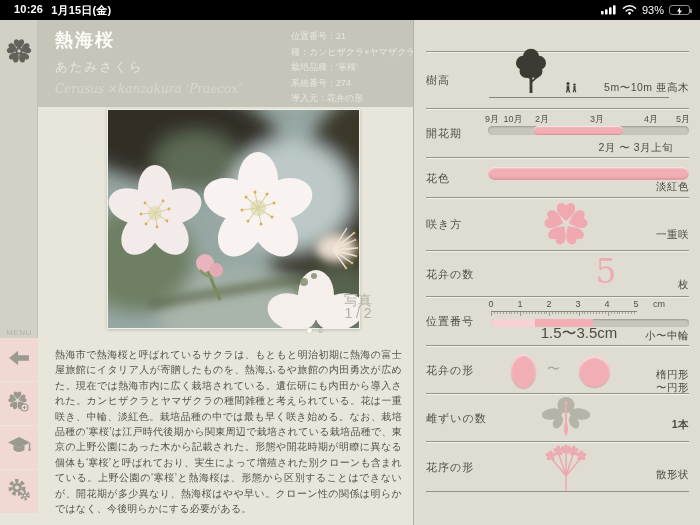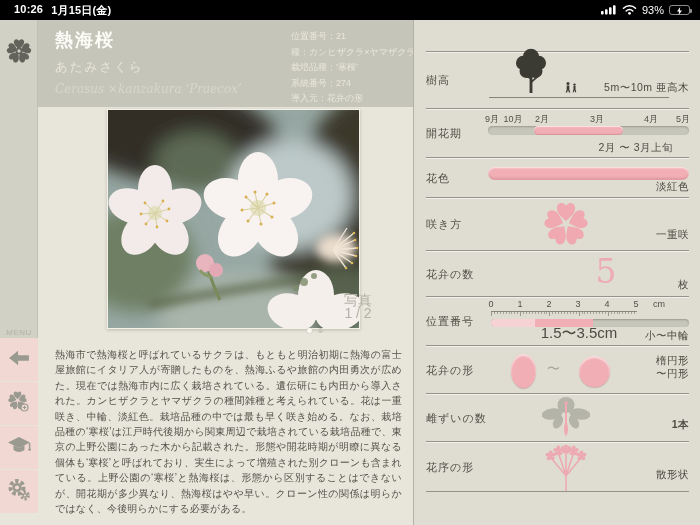--- a/index.html
+++ b/index.html
@@ -95,21 +95,21 @@
   .size-light { position:absolute; left:0; top:0; width:44px; height:8px; background:#f6d2d5; }
   .size-strong { position:absolute; left:44px; top:0; width:58px; height:8px; background:#f1aeb4; }
   .size-range { position:absolute; left:105px; bottom:2px; width:96px; text-align:center; font-size:15px; color:#4c4b43;margin-top:11px; }
   .r-size .row-value { bottom:2px;margin-top:38px; }
 
   .shape-ellipse { position:absolute; left:85px; top:8px; width:25px; height:34px; border-radius:50%; background:#f1aeb4;
                    box-shadow:inset 0 2px 2px rgba(255,255,255,.6), 0 1px 1px rgba(150,95,100,.35); }
   .shape-circle  { position:absolute; left:153px; top:10px; width:31px; height:31px; border-radius:50%; background:#f1aeb4;
                    box-shadow:inset 0 2px 2px rgba(255,255,255,.6), 0 1px 1px rgba(150,95,100,.35); }
   .shape-tilde { position:absolute; left:121px; top:14px; font-size:13px; color:#a5a49a; }
-  .r-shape .row-value { top:8px; bottom:auto; text-align:center; line-height:13px; }
+  .r-shape .row-value { top:22px; bottom:auto; text-align:center; line-height:13px; }
 
   .pistil-icon { position:absolute; left:116px; top:2px; }
   .r-pistil .row-value { bottom:9px;font-weight:bold; }
   .umbel-icon { position:absolute; left:116px; top:3px; }
   .r-umbel .row-value { bottom:9px;margin-left:45px; }
 </style>
 </head>
 <body>
 
 <div id="app">

